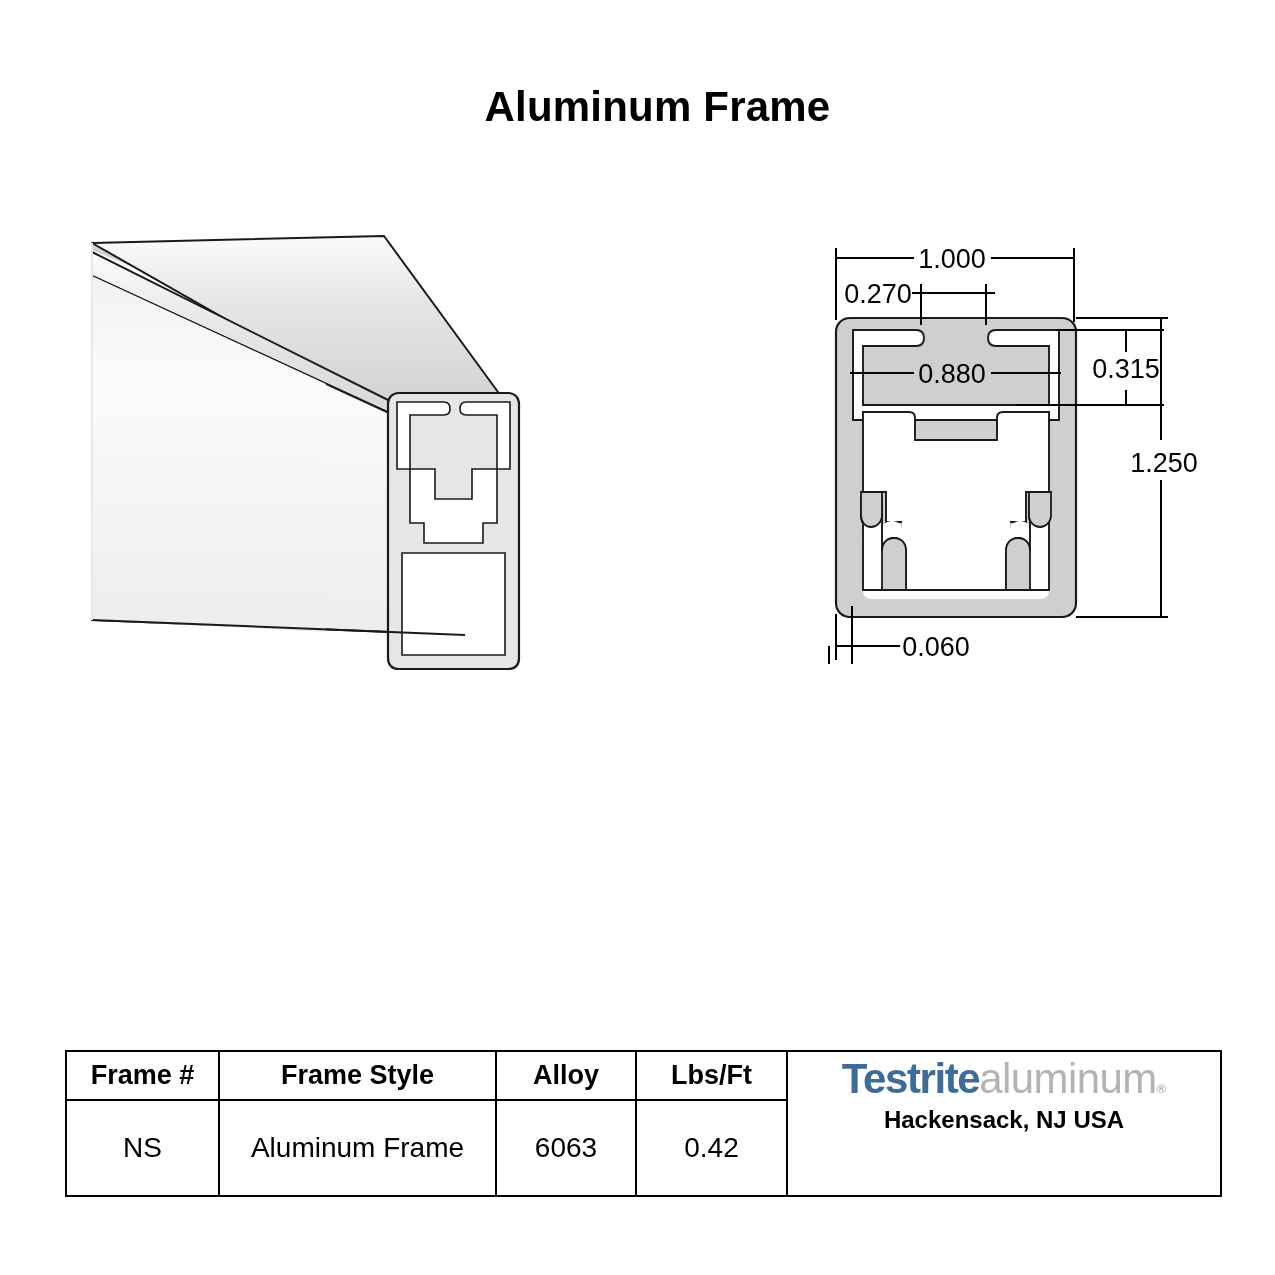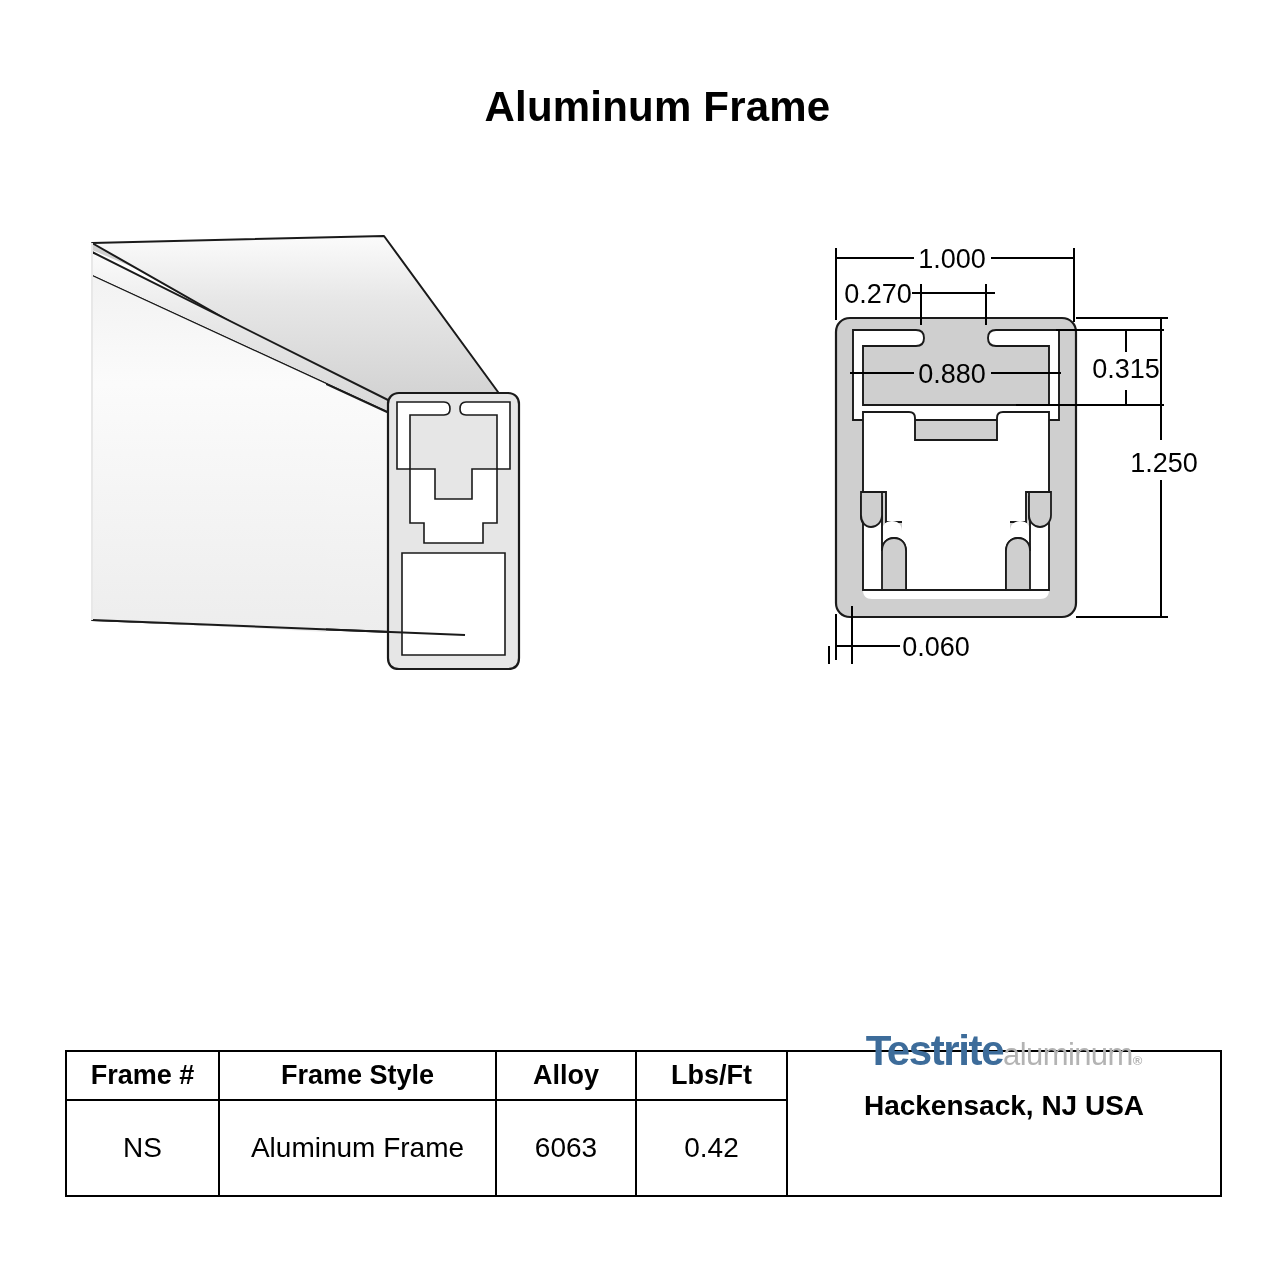--- a/index.html
+++ b/index.html
@@ -96,31 +96,32 @@
     justify-content: center;
     white-space: nowrap;
     margin-top: -22px;
   }
   .brand-logo .brand-a {
     font-size: 42px;
     font-weight: bold;
     letter-spacing: -1.4px;
   }
   .brand-logo .brand-b {
-    font-size: 31px;
+    font-size: 42px;
     font-weight: normal;
     letter-spacing: -0.6px;
+    margin-top: 28px;
   }
   .brand-logo .brand-reg {
     font-size: 13px;
     vertical-align: super;
   }
   .brand-city {
-    font-size: 28px;
-    margin-top: 20px;
+    font-size: 24px;
+    margin-top: 8px;
   }
   .dim-text {
     font-family: "Liberation Sans", sans-serif;
     font-size: 27px;
     fill: #000000;
   }
 </style>
 </head>
 <body>
 

